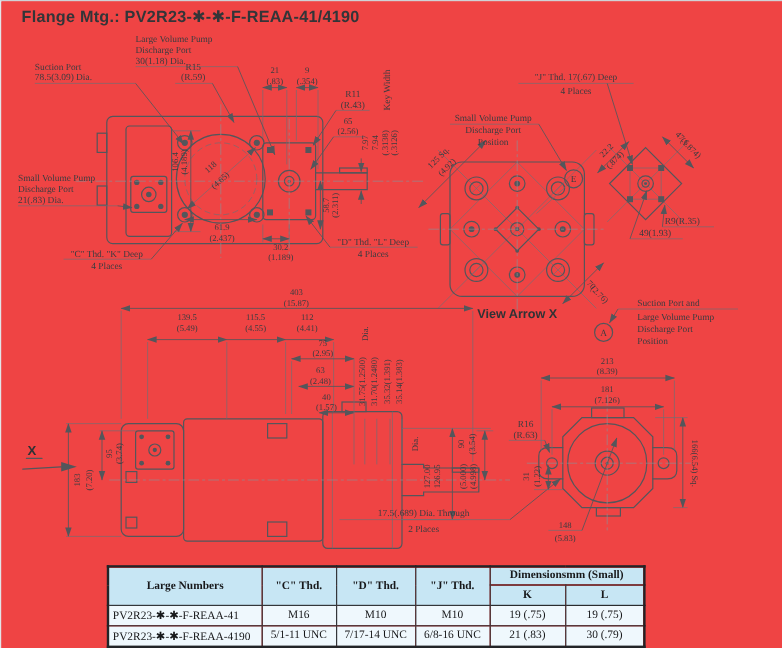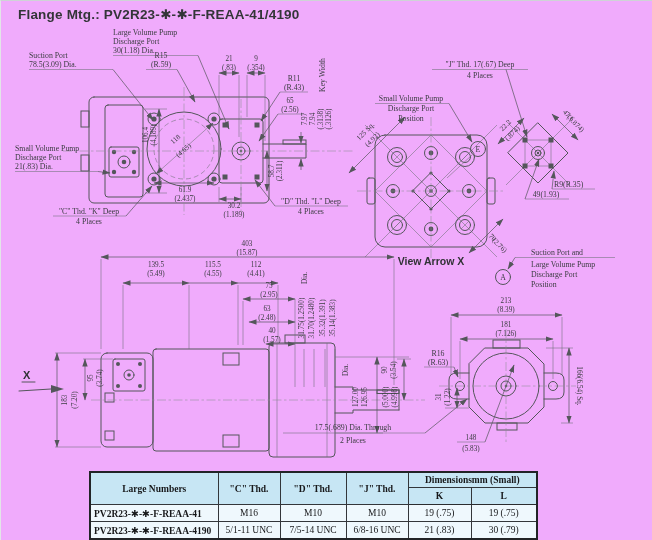--- a/index.html
+++ b/index.html
@@ -1,16 +1,16 @@
 <!DOCTYPE html>
 <html><head>
 <meta charset="utf-8">
 <style>
   html,body{margin:0;padding:0;background:#ffffff;}
-  .frame{position:relative;width:652px;height:540px;background:#f0abfc;box-sizing:border-box;
+  .frame{position:relative;width:652px;height:540px;background:#ef4444;box-sizing:border-box;
          border-top:1px solid #cfd2d6;border-left:1px solid #e3e5e8;overflow:hidden;
          font-family:"Liberation Serif","DejaVu Serif",serif;}
   .title{position:absolute;left:17px;top:5px;font-family:"Liberation Sans","DejaVu Sans",sans-serif;
          font-size:13.5px;font-weight:bold;color:#333538;letter-spacing:.2px;}
   svg{position:absolute;left:0;top:0;font-family:"Liberation Serif","DejaVu Serif",serif;}
   .ln{stroke:#54565b;stroke-width:1;fill:none;stroke-linecap:round;}
   .thin{stroke:#6d7075;stroke-width:.55;fill:none;}
   .cl{stroke:#8d9095;stroke-width:.55;fill:none;stroke-dasharray:9 2.5 2.5 2.5;}
   .dim{stroke:#54565b;stroke-width:.7;fill:none;}
   .fl{fill:#54565b;stroke:none;}
@@ -19,21 +19,21 @@
   .t8{font-size:7.8px;}
   .cap{font-family:"Liberation Sans","DejaVu Sans",sans-serif;font-weight:bold;font-size:10.5px;fill:#303235;}
   .xm{font-family:"Liberation Sans","DejaVu Sans",sans-serif;font-weight:bold;font-size:11px;fill:#303235;}
   .tbl{position:absolute;left:88px;top:470px;width:447px;}
   table{border-collapse:collapse;width:100%;table-layout:fixed;font-size:9.5px;color:#17181a;}
   th,td{border:1px solid #33363a;text-align:center;padding:1px 2px;height:14px;overflow:hidden;white-space:nowrap;}
   table{border:2px solid #222427;}
   .hdr th{background:#c7e6f4;font-weight:bold;}
   .hdr2 th{border-bottom:1.6px solid #2a2c2f;}
   td{background:#eff8fd;}
-  .model{font-weight:bold;text-align:left;padding-left:3px;font-family:"Liberation Serif","DejaVu Sans",serif;}
+  .model{font-weight:normal;text-align:left;padding-left:3px;font-family:"Liberation Serif","DejaVu Sans",serif;}
   .dimhead{padding:0 4px;}
   .dimhead .dh{display:flex;justify-content:center;}
 </style>
 </head>
 <body>
 
 <div class="frame">
   <div class="title">Flange Mtg.: PV2R23-✱-✱-F-REAA-41/4190</div>
 
   <svg width="652" height="470" viewBox="0 0 652 470">
@@ -432,21 +432,21 @@
         <td class="model">PV2R23-✱-✱-F-REAA-41</td>
         <td>M16</td>
         <td>M10</td>
         <td>M10</td>
         <td>19 (.75)</td>
         <td>19 (.75)</td>
       </tr>
       <tr>
         <td class="model">PV2R23-✱-✱-F-REAA-4190</td>
         <td>5/1-11 UNC</td>
-        <td>7/5-14 UNC</td>
+        <td>7/17-14 UNC</td>
         <td>6/8-16 UNC</td>
         <td>21 (.83)</td>
         <td>30 (.79)</td>
       </tr>
     </tbody>
       </table>
   </div>
 </div>
 
 </body></html>

